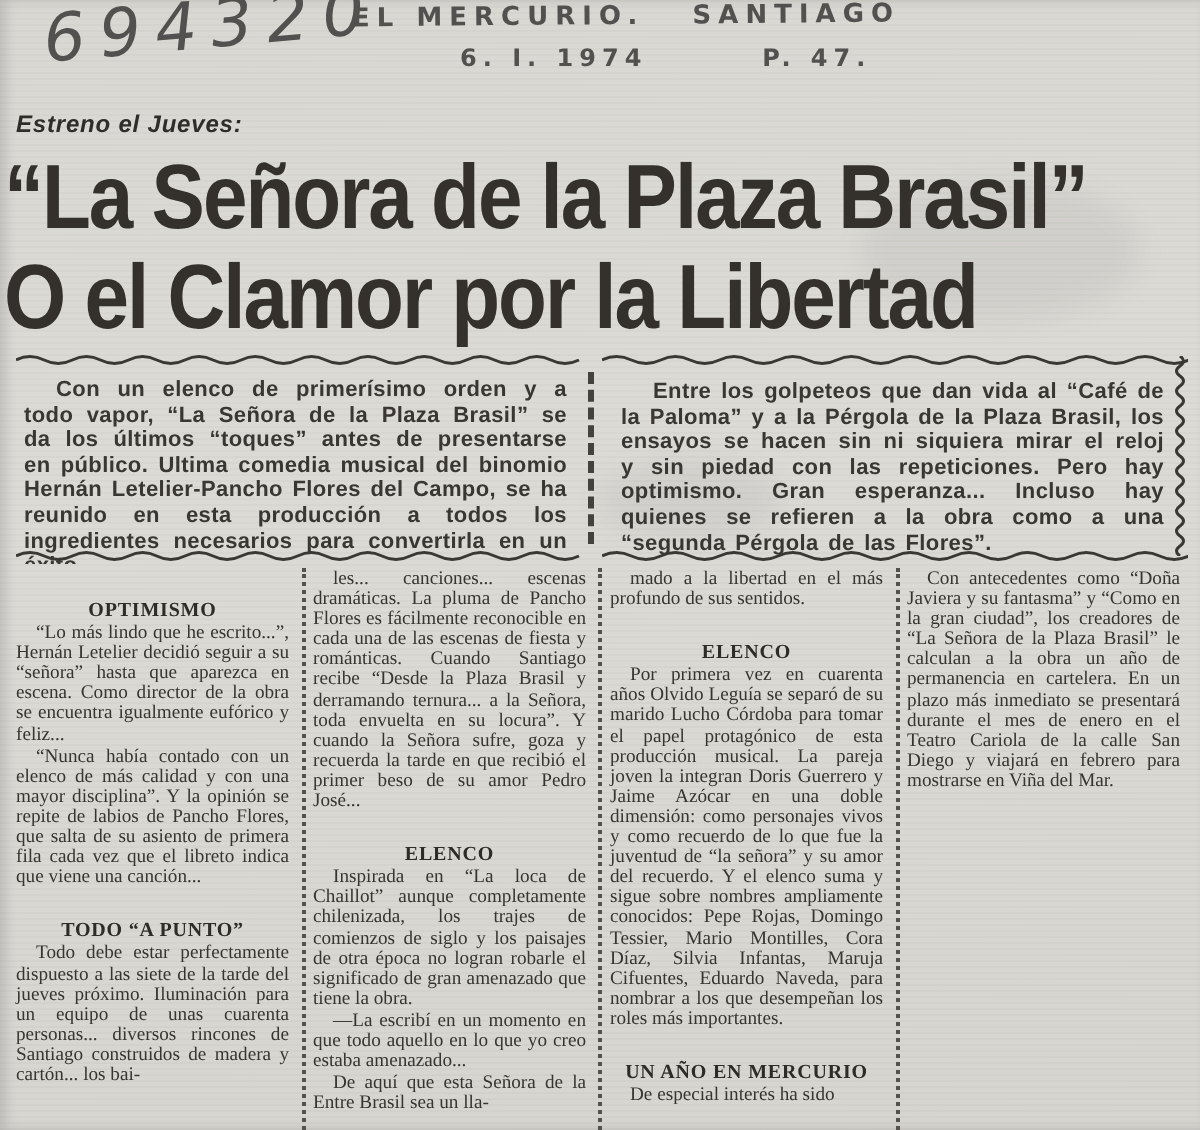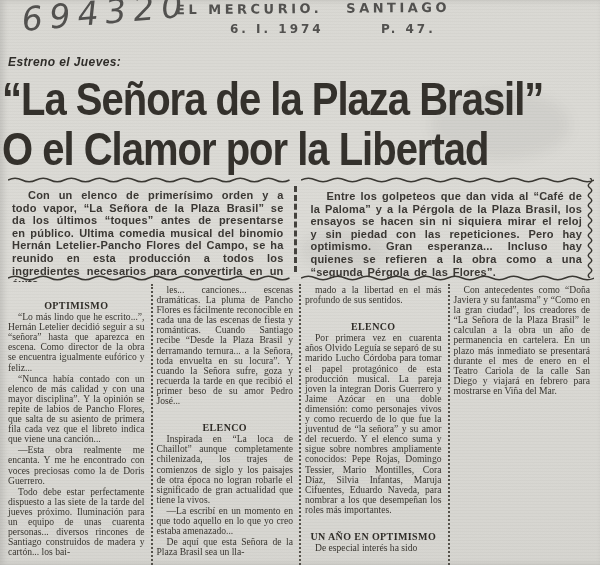--- a/index.html
+++ b/index.html
@@ -85,35 +85,35 @@
           <path d="M0 4 Q3 0.5 6 4 T12 4 T18 4 T24 4 T30 4 T36 4 T42 4 T48 4 T54 4 T60 4 T66 4 T72 4 T78 4 T84 4 T90 4 T96 4 T102 4 T108 4 T114 4 T120 4" fill="none" stroke="#3a3833" stroke-width="1.5" vector-effect="non-scaling-stroke"></path>
         </svg>
     </div>
   </div>
 
   <div class="bodycols">
     <div class="bcol">
       <h4>OPTIMISMO</h4>
       <p>“Lo más lindo que he escrito...”, Hernán Letelier decidió seguir a su “señora” hasta que aparezca en escena. Como director de la obra se encuentra igualmente eufórico y feliz...</p>
       <p>“Nunca había contado con un elenco de más calidad y con una mayor disciplina”. Y la opinión se repite de labios de Pancho Flores, que salta de su asiento de primera fila cada vez que el libreto indica que viene una canción...</p>
-      <p>—Esta obra realmente me encanta. Y me he encontrado con voces preciosas como la de Doris Guerrero.</p>
+      <h4>TODO “A PUNTO”</h4>
       <p>Todo debe estar perfectamente dispuesto a las siete de la tarde del jueves próximo. Iluminación para un equipo de unas cuarenta personas... diversos rincones de Santiago construidos de madera y cartón... los bai-</p>
     </div>
     <div class="bcol">
       <p>les... canciones... escenas dramáticas. La pluma de Pancho Flores es fácilmente reconocible en cada una de las escenas de fiesta y románticas. Cuando Santiago recibe “Desde la Plaza Brasil y derramando ternura... a la Señora, toda envuelta en su locura”. Y cuando la Señora sufre, goza y recuerda la tarde en que recibió el primer beso de su amor Pedro José...</p>
       <h4>ELENCO</h4>
-      <p>Inspirada en “La loca de Chaillot” aunque completamente chilenizada, los trajes de comienzos de siglo y los paisajes de otra época no logran robarle el significado de gran actualidad que tiene la vivos.</p>
+      <p>Inspirada en “La loca de Chaillot” aunque completamente chilenizada, los trajes de comienzos de siglo y los paisajes de otra época no logran robarle el significado de gran amenazado que tiene la obra.</p>
       <p>—La escribí en un momento en que todo aquello en lo que yo creo estaba amenazado...</p>
-      <p>De aquí que esta Señora de la Plaza Brasil sea un lla-</p>
+      <p>De aquí que esta Señora de la Entre Brasil sea un lla-</p>
     </div>
     <div class="bcol">
       <p>mado a la libertad en el más profundo de sus sentidos.</p>
       <h4>ELENCO</h4>
       <p>Por primera vez en cuarenta años Olvido Leguía se separó de su marido Lucho Córdoba para tomar el papel protagónico de esta producción musical. La pareja joven la integran Doris Guerrero y Jaime Azócar en una doble dimensión: como personajes vivos y como recuerdo de lo que fue la juventud de “la señora” y su amor del recuerdo. Y el elenco suma y sigue sobre nombres ampliamente conocidos: Pepe Rojas, Domingo Tessier, Mario Montilles, Cora Díaz, Silvia Infantas, Maruja Cifuentes, Eduardo Naveda, para nombrar a los que desempeñan los roles más importantes.</p>
-      <h4>UN AÑO EN OPTIMISMO</h4>
+      <h4>UN AÑO EN MERCURIO</h4>
       <p>De especial interés ha sido</p>
     </div>
     <div class="bcol">
       <p>Con antecedentes como “Doña Javiera y su fantasma” y “Como en la gran ciudad”, los creadores de “La Señora de la Plaza Brasil” le calculan a la obra un año de permanencia en cartelera. En un plazo más inmediato se presentará durante el mes de enero en el Teatro Cariola de la calle San Diego y viajará en febrero para mostrarse en Viña del Mar.</p>
     </div>
   </div>
 
 </div>
 
 </body></html>

